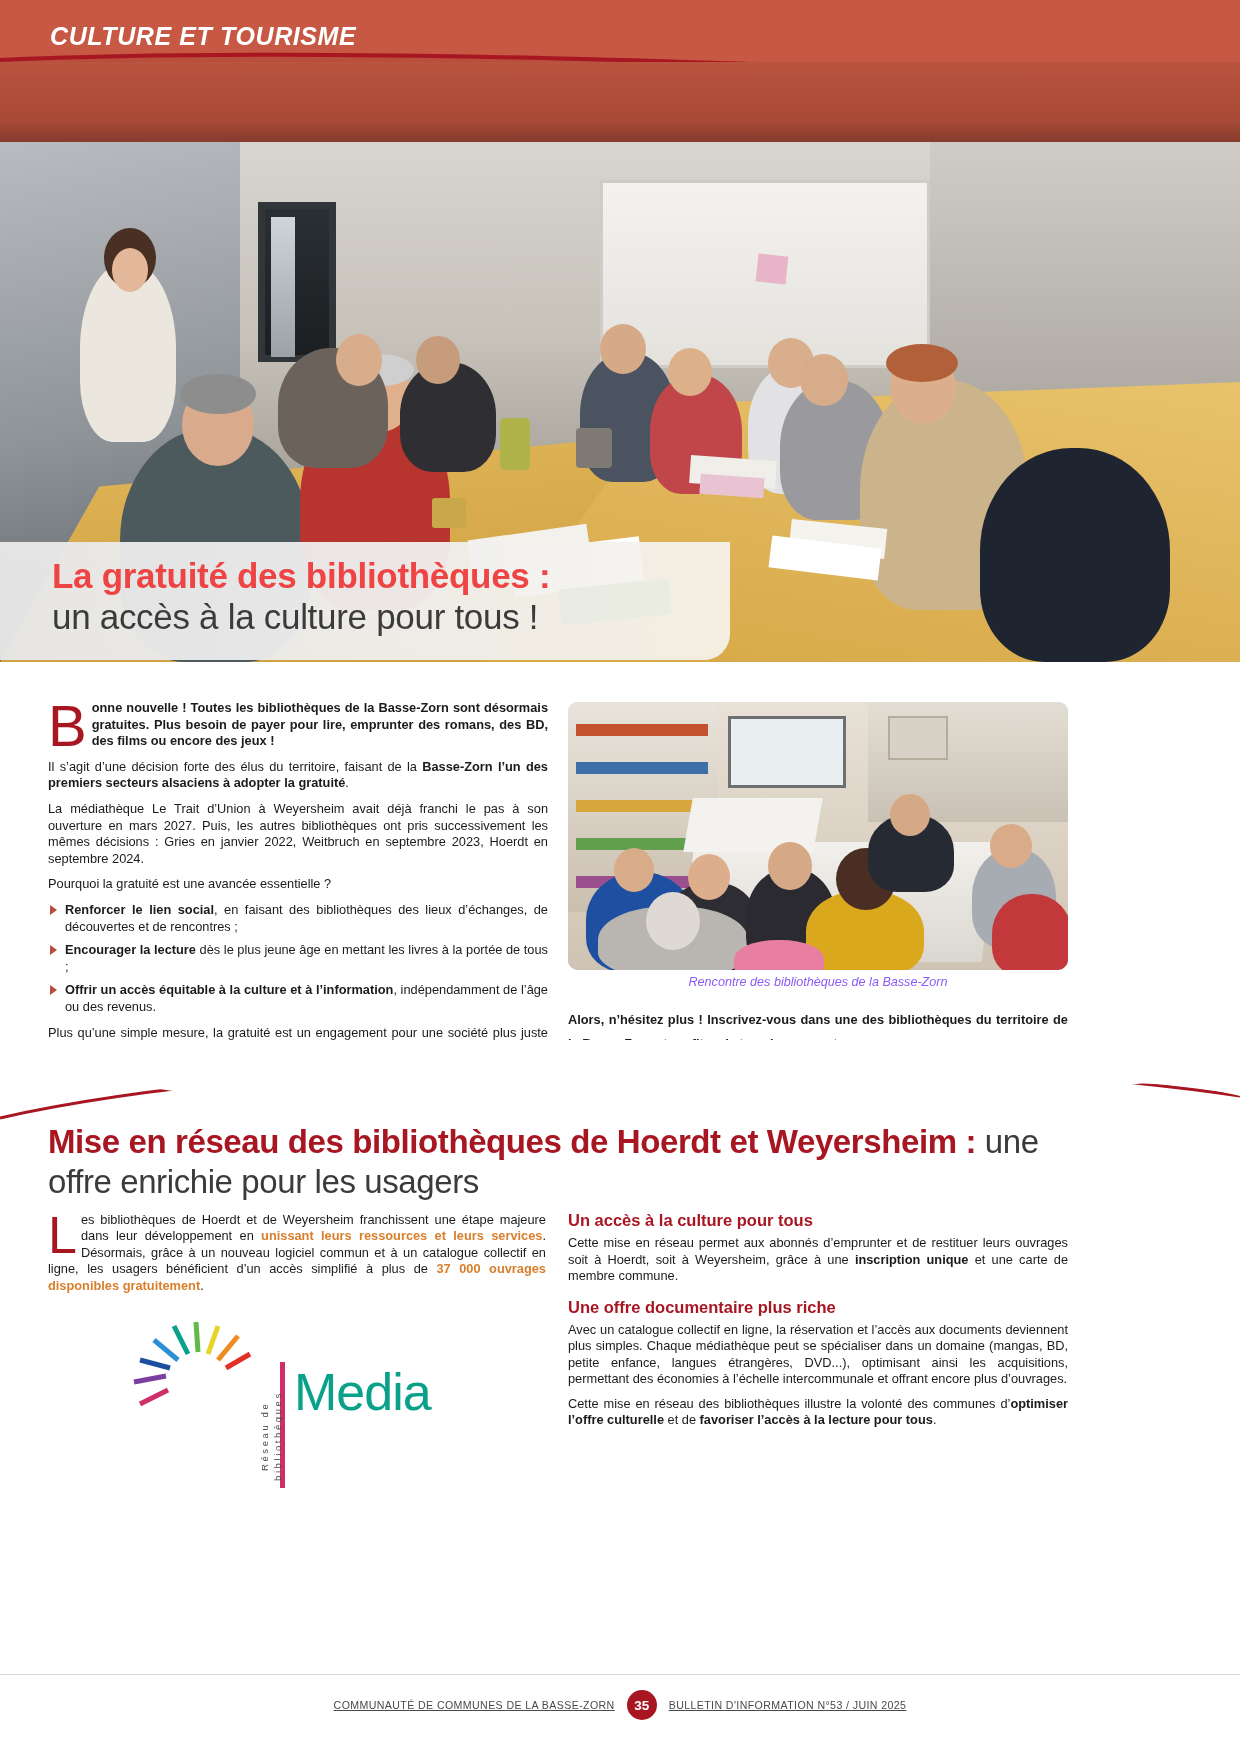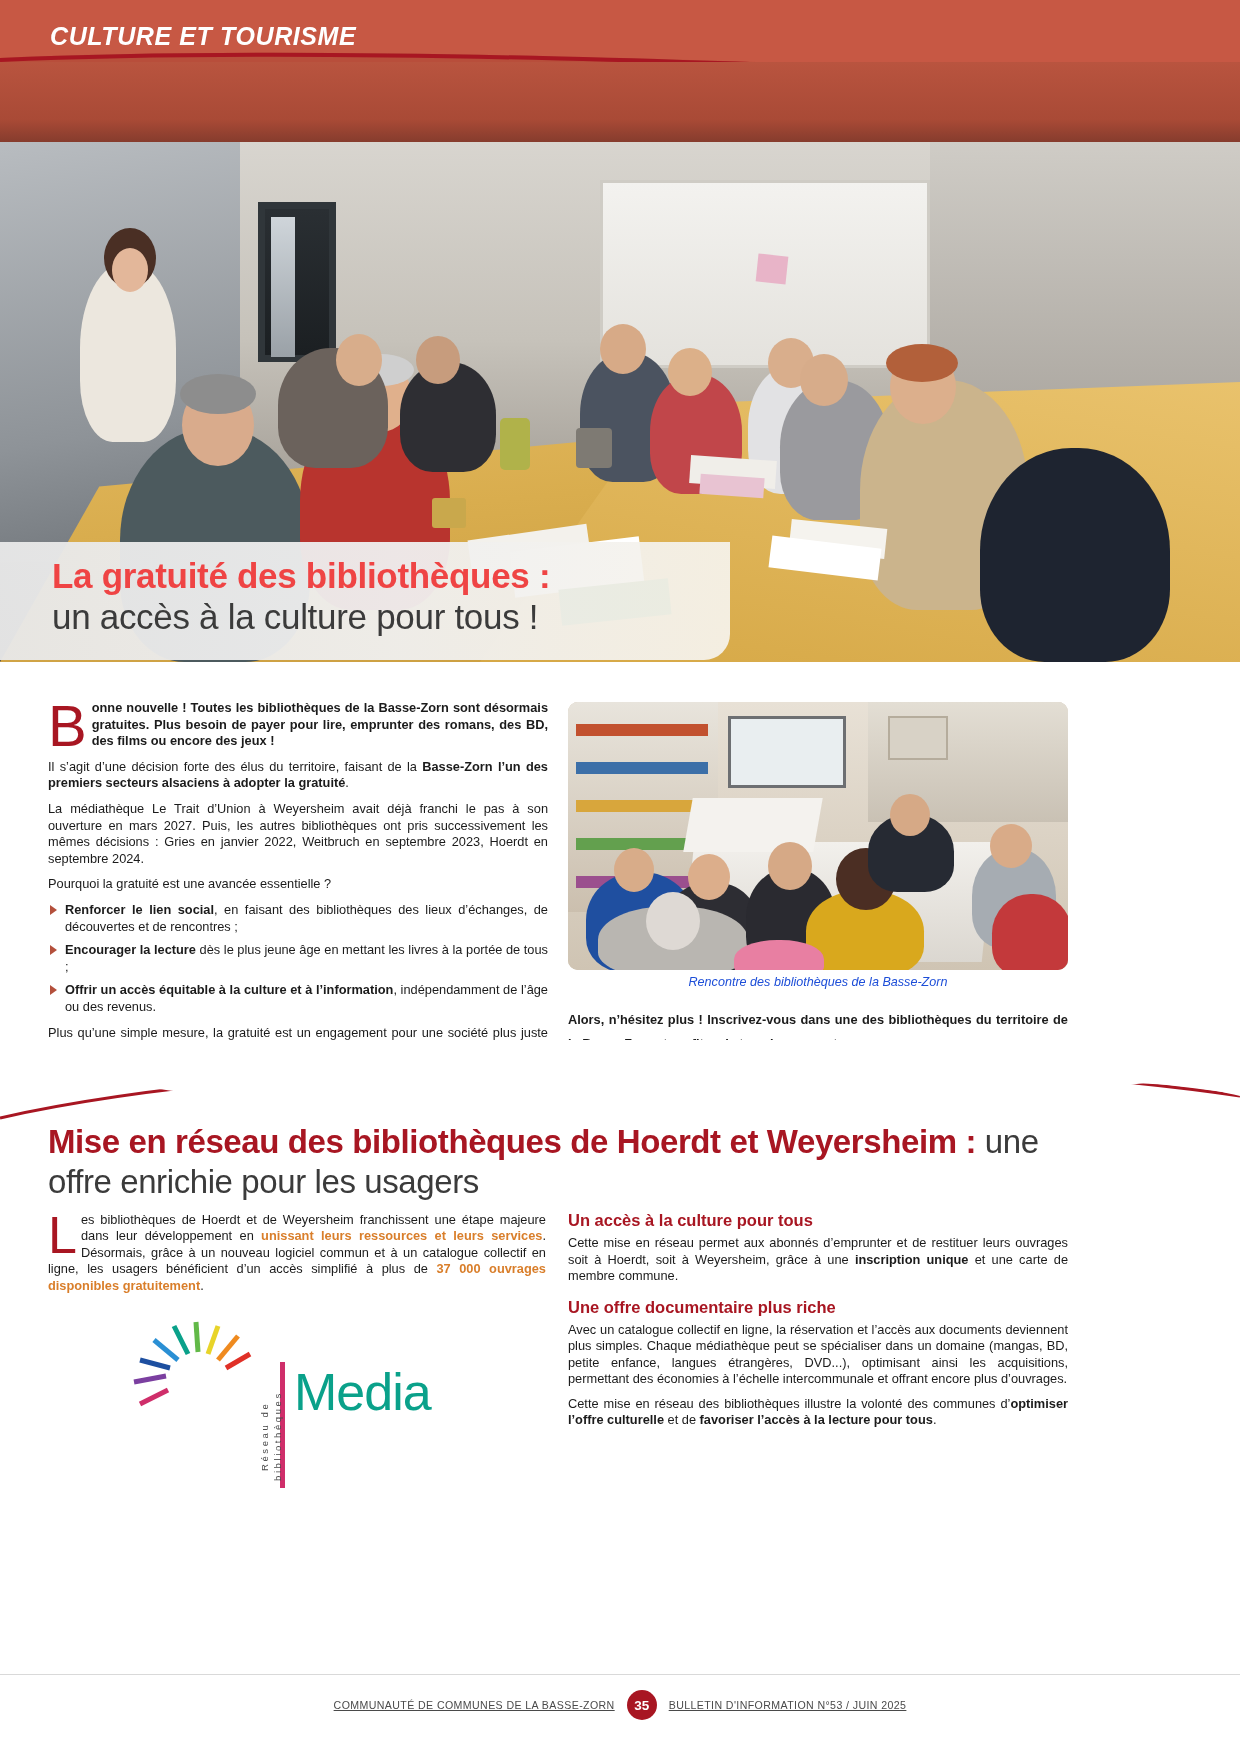--- a/index.html
+++ b/index.html
@@ -148,21 +148,21 @@
     position:absolute; left: 568px; top: 702px; width: 500px; height: 268px;
     border-radius: 10px; overflow:hidden;
     background:#c9b9a4;
   }
   .lib-bg{ position:absolute; inset:0; background:linear-gradient(180deg,#e8e1d6 0%, #cfc4b3 100%); }
   .lib-shelf{ position:absolute; background:#b08a5c; }
   .lib-screen{ position:absolute; left:160px; top:14px; width:118px; height:72px; background:#e9eef0; border:3px solid #6d6f72;}
   .lib-table{ position:absolute; left:120px; top:140px; width:300px; height:120px; background:linear-gradient(180deg,#f2f0ec,#dbd7d0); transform:skewX(-6deg);}
   .a1-caption {
     position:absolute; left:568px; top:975px; width:500px;
-    text-align:center; font-size:12.6px; font-style: italic; color:#1d4ed8;
+    text-align:center; font-size:12.6px; font-style: italic; color:#8b5cf6;
   }
   .a1-concl {
     position:absolute; left:568px; top:1008px; width:500px;
     font-size:12.8px; line-height:24px; font-weight:700; text-align:justify;
   }
 
   
   .sep { position:absolute; left:0; top:1040px; width:1240px; height:100px; }
 
   

